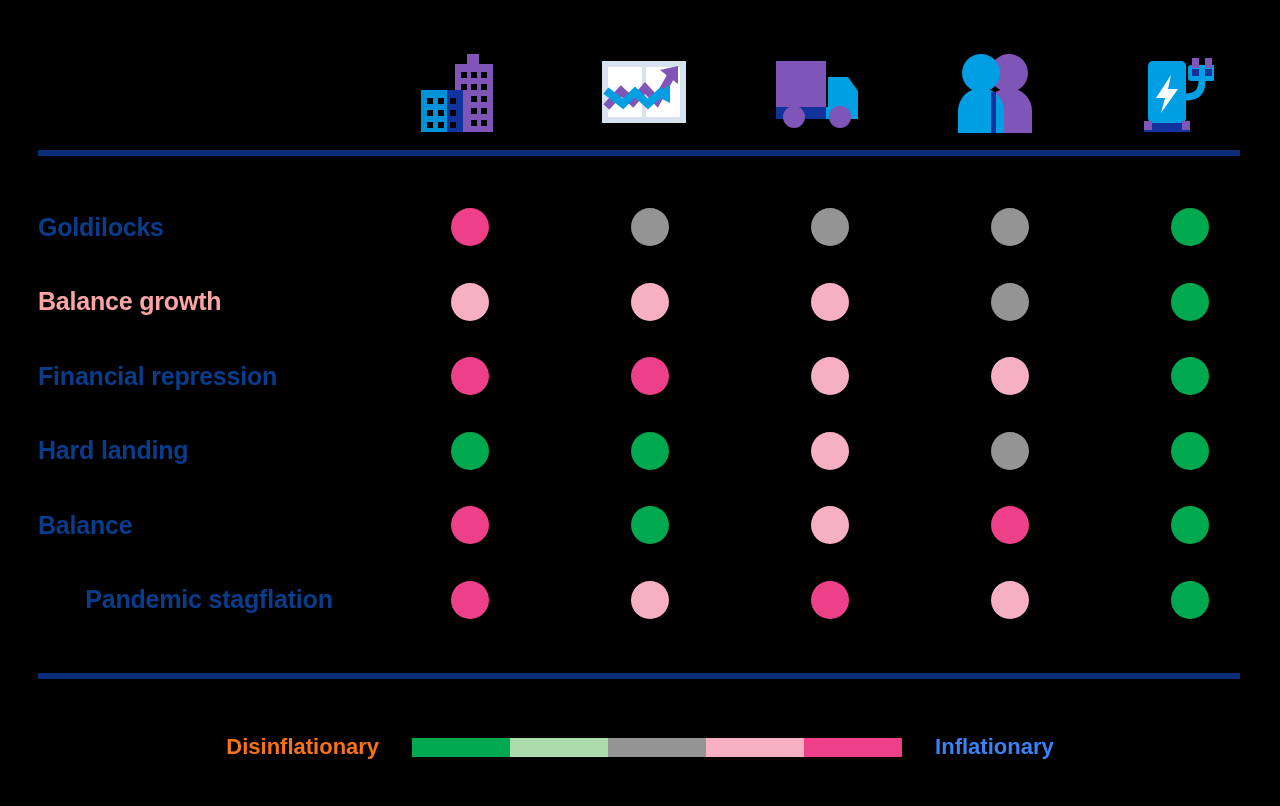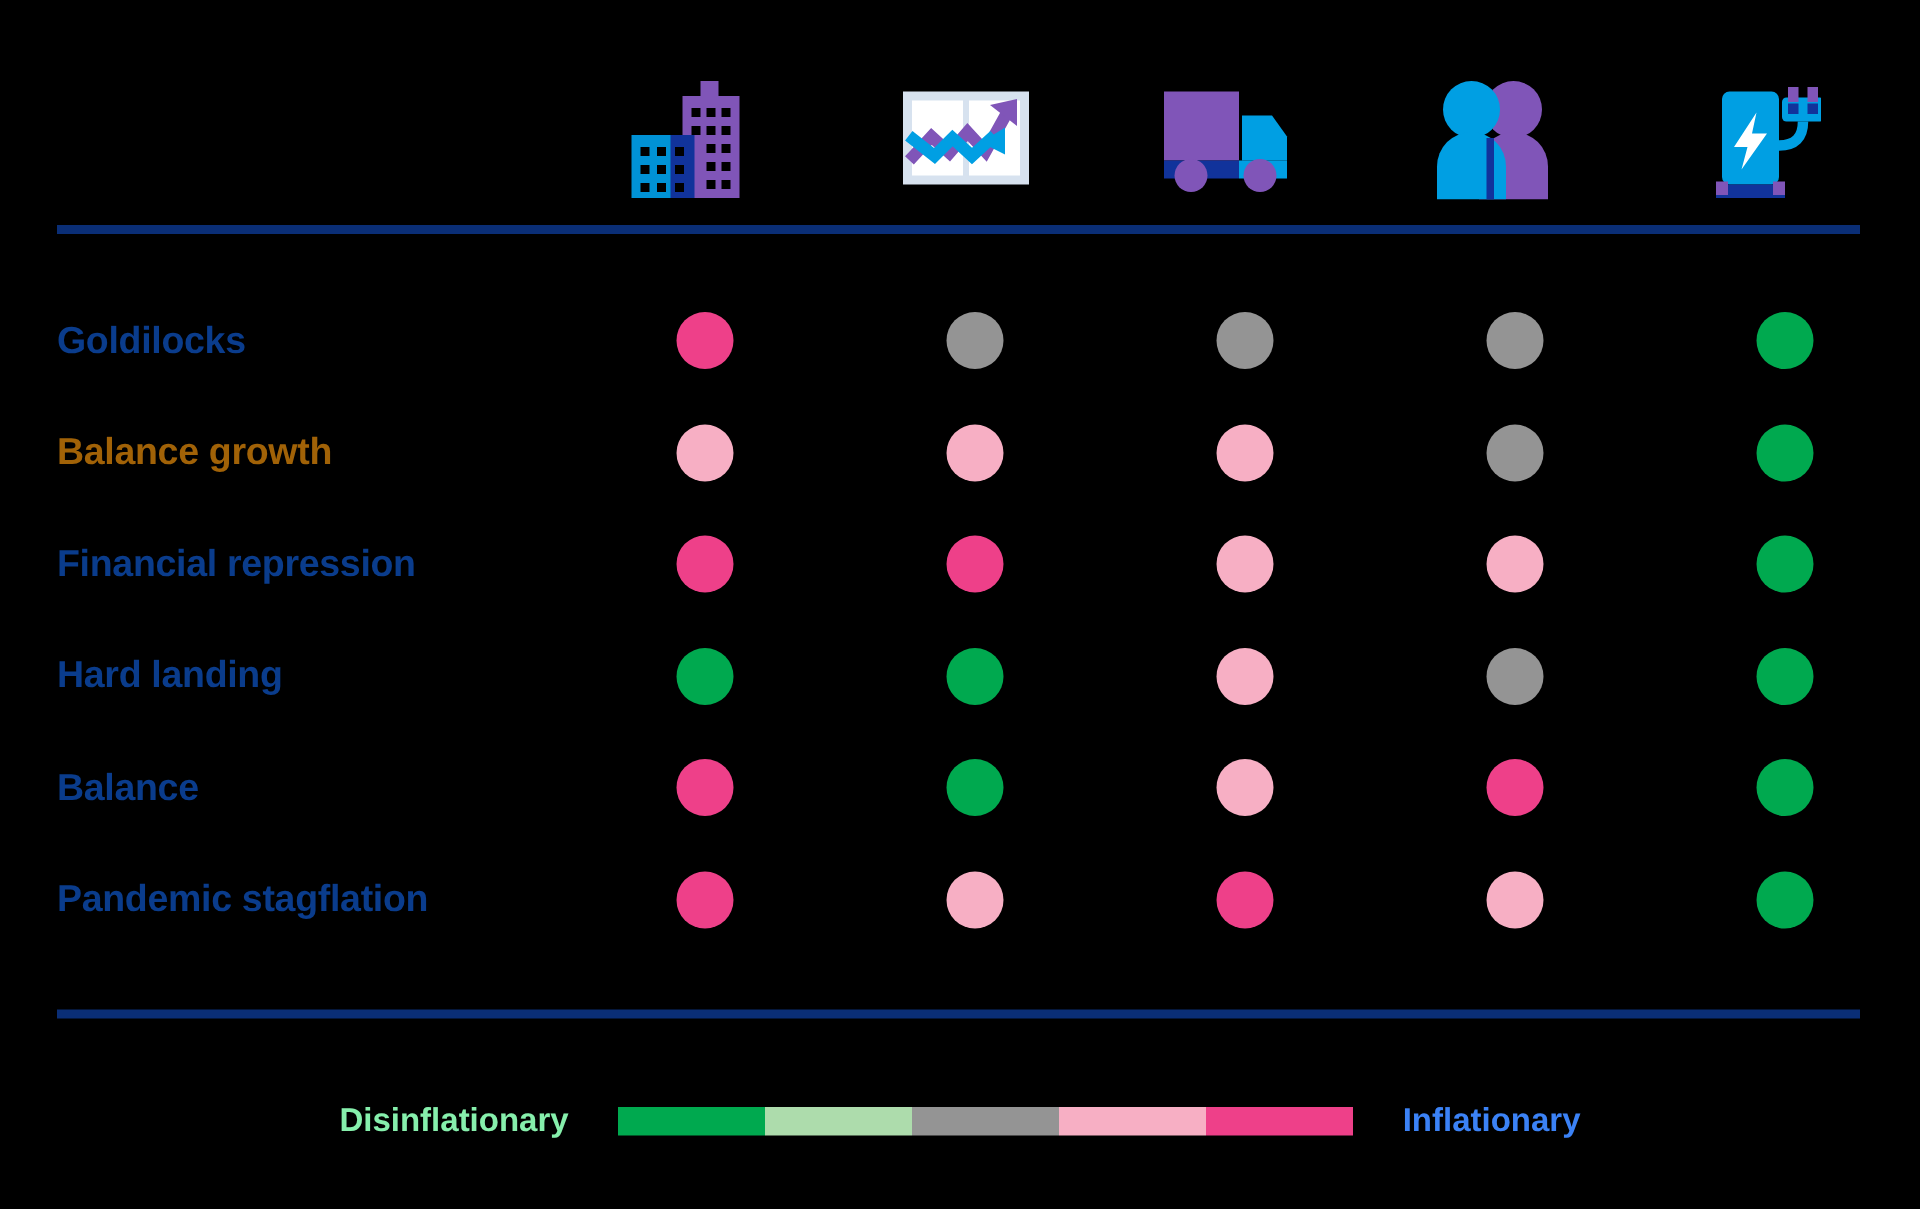--- a/index.html
+++ b/index.html
@@ -265,21 +265,21 @@
         <div class="cell">
             <span class="dot" style="background: rgb(148, 148, 148);"></span>
           </div>
         <div class="cell">
             <span class="dot" style="background: rgb(0, 169, 79);"></span>
           </div>
       </div>
     </div>
 
     <div class="row">
-      <div class="row-label" style="color: #a16207;">Balance growth</div>
+      <div class="row-label" style="color: #fca5a5;">Balance growth</div>
       <div class="cells">
         <div class="cell">
             <span class="dot" style="background: rgb(247, 175, 196);"></span>
           </div>
         <div class="cell">
             <span class="dot" style="background: rgb(247, 175, 196);"></span>
           </div>
         <div class="cell">
             <span class="dot" style="background: rgb(247, 175, 196);"></span>
           </div>
@@ -349,21 +349,21 @@
         <div class="cell">
             <span class="dot" style="background: rgb(238, 64, 137);"></span>
           </div>
         <div class="cell">
             <span class="dot" style="background: rgb(0, 169, 79);"></span>
           </div>
       </div>
     </div>
 
     <div class="row">
-      <div class="row-label" style="color: rgb(10, 60, 140);">Pandemic stagflation</div>
+      <div class="row-label" style="color: rgb(10, 60, 140); text-align: center;">Pandemic stagflation</div>
       <div class="cells">
         <div class="cell">
             <span class="dot" style="background: rgb(238, 64, 137);"></span>
           </div>
         <div class="cell">
             <span class="dot" style="background: rgb(247, 175, 196);"></span>
           </div>
         <div class="cell">
             <span class="dot" style="background: rgb(238, 64, 137);"></span>
           </div>
@@ -372,21 +372,21 @@
           </div>
         <div class="cell">
             <span class="dot" style="background: rgb(0, 169, 79);"></span>
           </div>
       </div>
     </div>
 
   </div>
 
   <div class="legend">
-    <span class="legend-label legend-left" style="color: #86efac;">Disinflationary</span>
+    <span class="legend-label legend-left" style="color: #f97316;">Disinflationary</span>
     <span class="legend-bar">
       <span class="legend-seg" style="background: rgb(0, 169, 79);"></span>
       <span class="legend-seg" style="background: rgb(173, 220, 172);"></span>
       <span class="legend-seg" style="background: rgb(148, 148, 148);"></span>
       <span class="legend-seg" style="background: rgb(247, 175, 196);"></span>
       <span class="legend-seg" style="background: rgb(238, 64, 137);"></span>
     </span>
     <span class="legend-label legend-right" style="color: #3b82f6;">Inflationary</span>
   </div>
 

